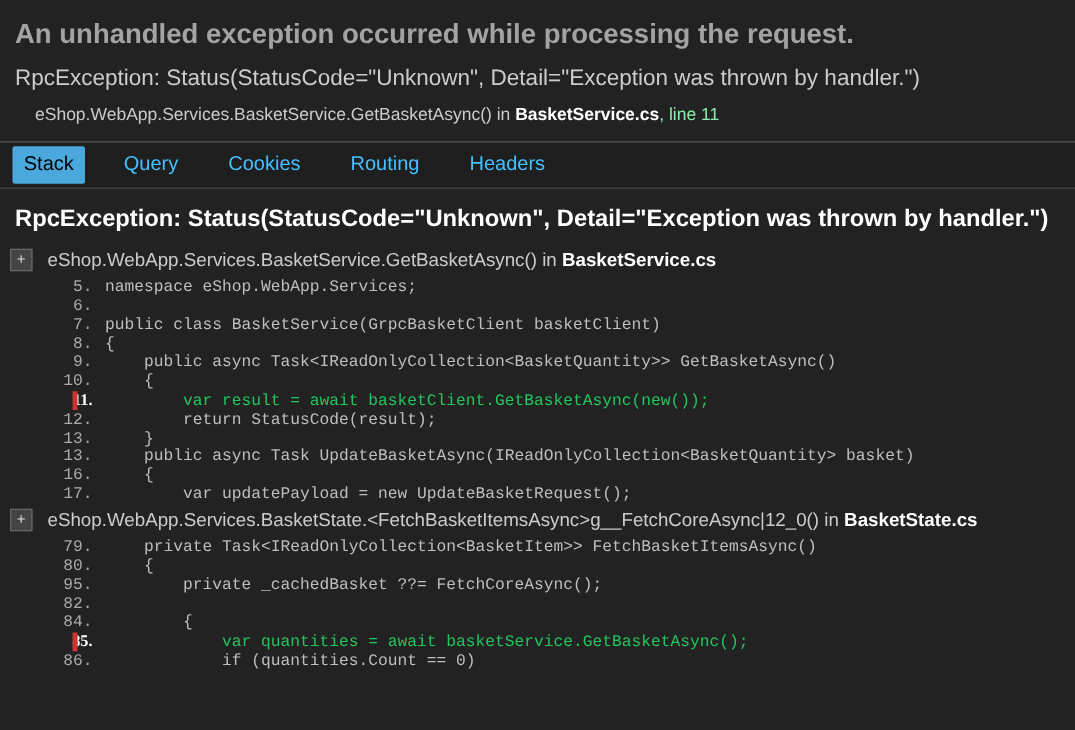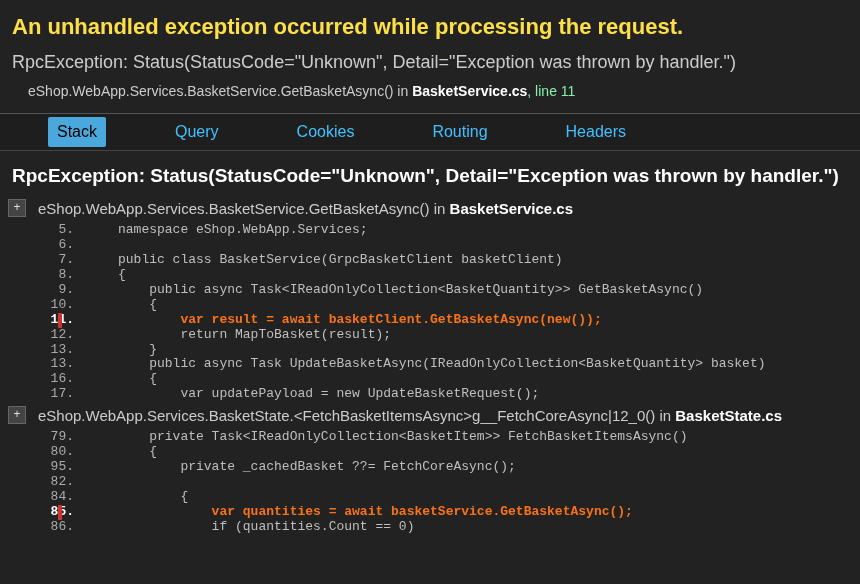--- a/index.html
+++ b/index.html
@@ -5,21 +5,21 @@
   * { margin: 0; padding: 0; box-sizing: border-box; }
   html, body {
     width: 860px; height: 584px;
     background: #222; color: #ddd;
     font-family: "Segoe UI", Arial, sans-serif;
     font-size: 14px;
     overflow: hidden;
   }
   .page { padding: 0; }
   h1.title {
-    color: #fde047;
+    color: #a3a3a3;
     font-size: 22px;
     font-weight: 700;
     padding: 14px 12px 8px 12px;
   }
   .exc-line {
     font-size: 18px;
     font-weight: 400;
     color: #ccc;
     padding: 4px 12px 10px 12px;
   }
@@ -40,21 +40,20 @@
     height: 38px;
     background: #1e1e1e;
   }
   .tab {
     font-size: 16px;
     color: #44c0ff;
     cursor: pointer;
     padding: 5px 9px;
     line-height: 1.2;
     border-radius: 2px;
-    margin-left: 38px;
   }
   .tab.active {
     background: #4aa8dc;
     color: #000;
     font-weight: 500;
   }
   .stack-area { padding: 14px 8px 0 8px; color: #ddd; }
   .stack-area h2 {
     font-size: 19px;
     font-weight: 700;
@@ -98,30 +97,30 @@
     white-space: pre;
   }
   .ln {
     width: 48px;
     text-align: right;
     color: #aaa;
     padding-right: 10px;
     flex-shrink: 0;
     position: relative;
   }
-  .code-row.hl .ln { color: #fff; font-weight: 700; }
+  .code-row.hl .ln { color: #fff; font-weight: 700; font-family: Liberation Serif, serif; }
   .code-row.hl .ln::before {
     content: "";
     position: absolute;
     left: 22px; top: 0;
     width: 4px; height: 100%;
     background: #c33;
   }
-  .src { flex: 1; color: #bfbfbf; margin-left: 34px; }
-  .code-row.hl .src { color: #f97316; font-weight: 700; }
+  .src { flex: 1; color: #bfbfbf; }
+  .code-row.hl .src { color: #22c55e; font-weight: 400; }
 </style>
 </head>
 <body>
 
 <div class="page">
 
   <h1 class="title">An unhandled exception occurred while processing the request.</h1>
 
   <div class="exc-line">RpcException: Status(StatusCode="Unknown", Detail="Exception was thrown by handler.")</div>
 
@@ -148,21 +147,21 @@
         </span>
       </div>
       <div class="code">
         <div class="code-row"><span class="ln">5.</span><span class="src">namespace eShop.WebApp.Services;</span></div>
         <div class="code-row"><span class="ln">6.</span><span class="src"></span></div>
         <div class="code-row"><span class="ln">7.</span><span class="src">public class BasketService(GrpcBasketClient basketClient)</span></div>
         <div class="code-row"><span class="ln">8.</span><span class="src">{</span></div>
         <div class="code-row"><span class="ln">9.</span><span class="src">    public async Task&lt;IReadOnlyCollection&lt;BasketQuantity&gt;&gt; GetBasketAsync()</span></div>
         <div class="code-row"><span class="ln">10.</span><span class="src">    {</span></div>
         <div class="code-row hl"><span class="ln">11.</span><span class="src">        var result = await basketClient.GetBasketAsync(new());</span></div>
-        <div class="code-row"><span class="ln">12.</span><span class="src">        return MapToBasket(result);</span></div>
+        <div class="code-row"><span class="ln">12.</span><span class="src">        return StatusCode(result);</span></div>
         <div class="code-row"><span class="ln">13.</span><span class="src">    }</span></div>
         <div class="code-row"><span class="ln">13.</span><span class="src">    public async Task UpdateBasketAsync(IReadOnlyCollection&lt;BasketQuantity&gt; basket)</span></div>
         <div class="code-row"><span class="ln">16.</span><span class="src">    {</span></div>
         <div class="code-row"><span class="ln">17.</span><span class="src">        var updatePayload = new UpdateBasketRequest();</span></div>
       </div>
     </div>
 
     <div class="frame">
       <div class="frame-head">
         <span class="expand-btn">+</span>

